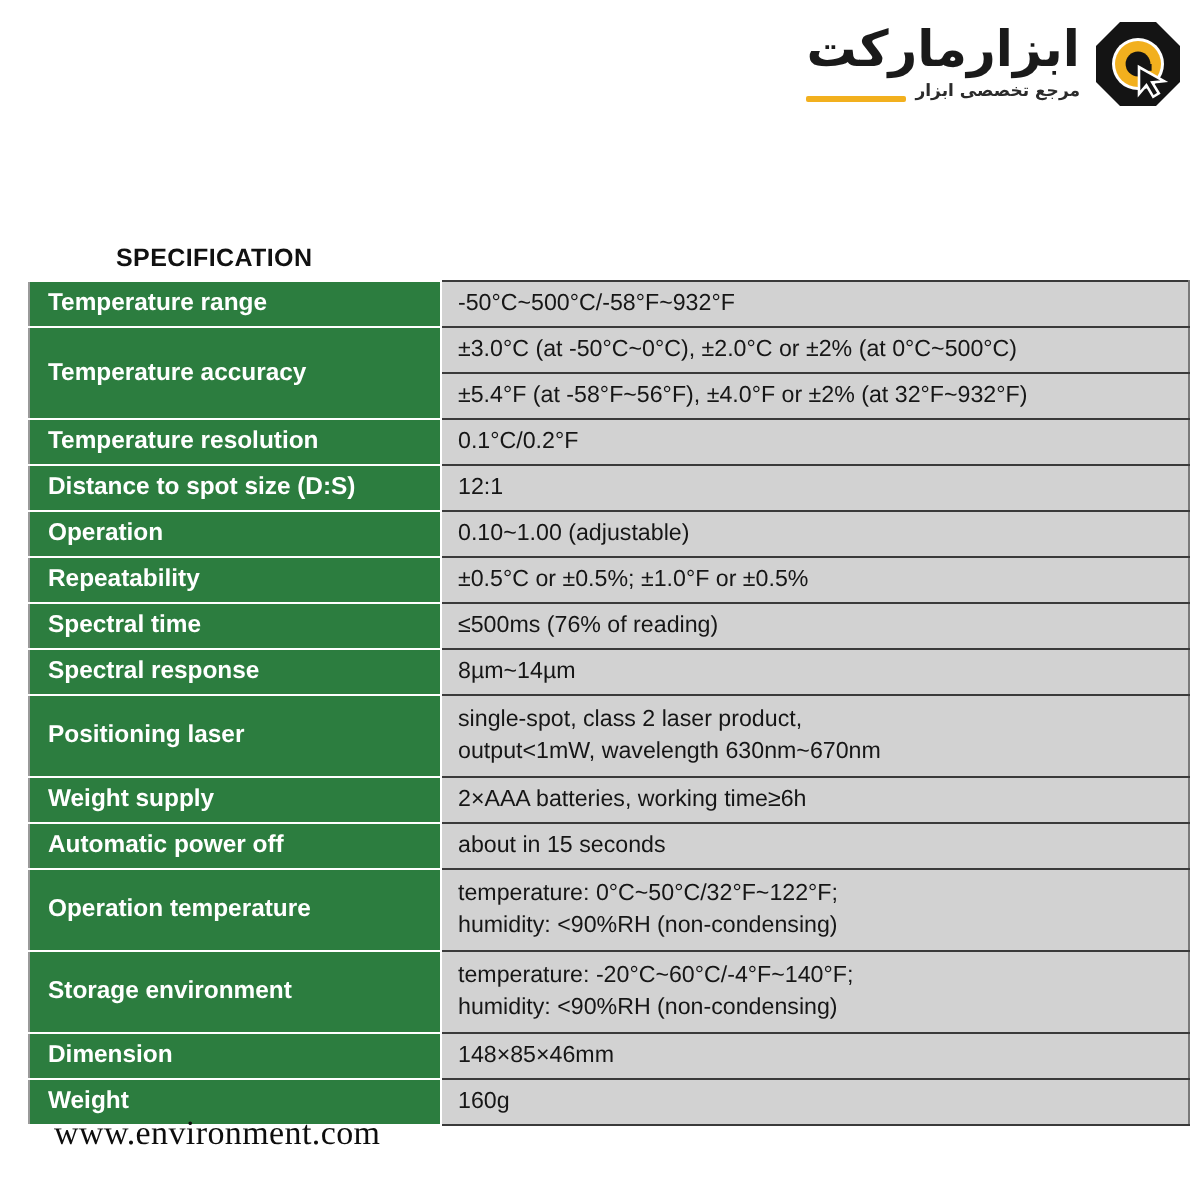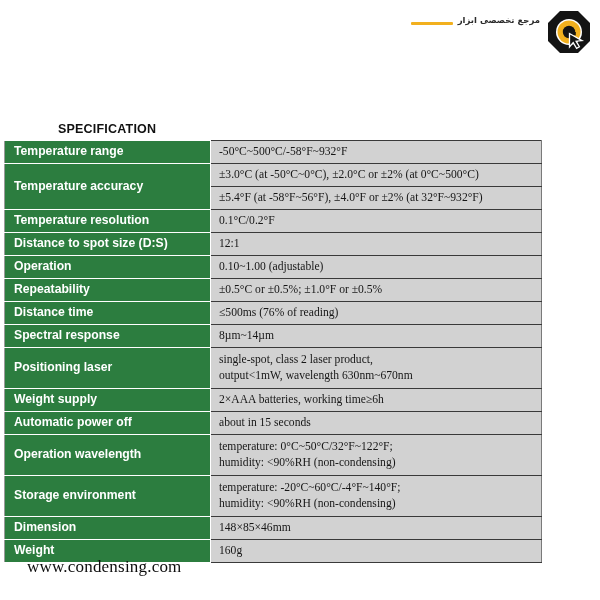--- a/index.html
+++ b/index.html
@@ -85,23 +85,23 @@
     font-size: 12.5px;
     font-weight: bold;
     color: #111111;
     letter-spacing: 0.2px;
     margin-left: 48px;
   }
 
   
   .spec-table {
     position: absolute;
-    left: 4px;
+    left: 14px;
     top: 140px;
-    width: 538px;
+    width: 581px;
     border-collapse: collapse;
     table-layout: fixed;
   }
   .spec-table td {
     padding: 0;
     vertical-align: middle;
   }
   td.k {
     width: 190px;
     background: #2c7d3f;
@@ -117,21 +117,20 @@
     background: #d2d2d2;
     color: #161616;
     font-size: 11.6px;
     padding: 3px 6px 3px 8px;
     border-top: 1px solid #3a3a3a;
     border-bottom: 1px solid #3a3a3a;
     border-left: 1px solid #8d8d8d;
     border-right: 1px solid #7a7a7a;
     line-height: 1.38;
     white-space: pre-line;
-    font-family: Liberation Serif, serif;
   }
   tr.first td.v { border-top: 1px solid #3a3a3a; }
   td.two-line { height: 34px; }
 
   
   .site-url {
     position: absolute;
     left: 27px;
     top: 557px;
     font-family: "Liberation Serif", serif;
@@ -148,20 +147,21 @@
     <svg width="46" height="46" viewBox="0 0 46 46" aria-hidden="true">
       <polygon points="14,2 32,2 44,14 44,32 32,44 14,44 2,32 2,14" fill="#141414"></polygon>
       <circle cx="23" cy="23" r="13" fill="#ffffff"></circle>
       <circle cx="23" cy="23" r="11.5" fill="#f2b01e"></circle>
       <circle cx="23" cy="23" r="6.2" fill="#141414"></circle>
       <rect x="22.2" y="23" width="7.6" height="3.4" fill="#141414"></rect>
       <polygon points="23.5,24.5 23.5,38 27.2,33.6 30.6,39.4 33.4,37.7 30.1,32.2 36,31.6" fill="#141414" stroke="#ffffff" stroke-width="1.3"></polygon>
     </svg>
   </div>
   <div class="logo-words">
+    <div class="logo-title">ابزارمارکت</div>
     <div class="logo-sub-wrap">
       <div class="logo-sub">مرجع تخصصی ابزار</div>
       <div class="logo-rule"></div>
     </div>
   </div>
 </div>
 
 <div class="spec-title">SPECIFICATION</div>
 
 <table class="spec-table">
@@ -194,21 +194,21 @@
       <td class="k">Operation</td>
       <td class="v">0.10~1.00 (adjustable)</td>
     </tr>
 
     <tr>
       <td class="k">Repeatability</td>
       <td class="v">±0.5°C or ±0.5%; ±1.0°F or ±0.5%</td>
     </tr>
 
     <tr>
-      <td class="k">Distance time</td>
+      <td class="k">Spectral time</td>
       <td class="v">≤500ms (76% of reading)</td>
     </tr>
 
     <tr>
       <td class="k">Spectral response</td>
       <td class="v">8µm~14µm</td>
     </tr>
 
     <tr>
       <td class="k two-line">Positioning laser</td>
@@ -220,21 +220,21 @@
       <td class="k">Weight supply</td>
       <td class="v">2×AAA batteries, working time≥6h</td>
     </tr>
 
     <tr>
       <td class="k">Automatic power off</td>
       <td class="v">about in 15 seconds</td>
     </tr>
 
     <tr>
-      <td class="k two-line">Operation wavelength</td>
+      <td class="k two-line">Operation temperature</td>
       <td class="v two-line">temperature: 0°C~50°C/32°F~122°F;
 humidity: &lt;90%RH (non-condensing)</td>
     </tr>
 
     <tr>
       <td class="k two-line">Storage environment</td>
       <td class="v two-line">temperature: -20°C~60°C/-4°F~140°F;
 humidity: &lt;90%RH (non-condensing)</td>
     </tr>
 
@@ -244,13 +244,13 @@
     </tr>
 
     <tr>
       <td class="k">Weight</td>
       <td class="v">160g</td>
     </tr>
 
   </tbody>
 </table>
 
-<div class="site-url">www.condensing.com</div>
+<div class="site-url">www.environment.com</div>
 
 </body></html>

